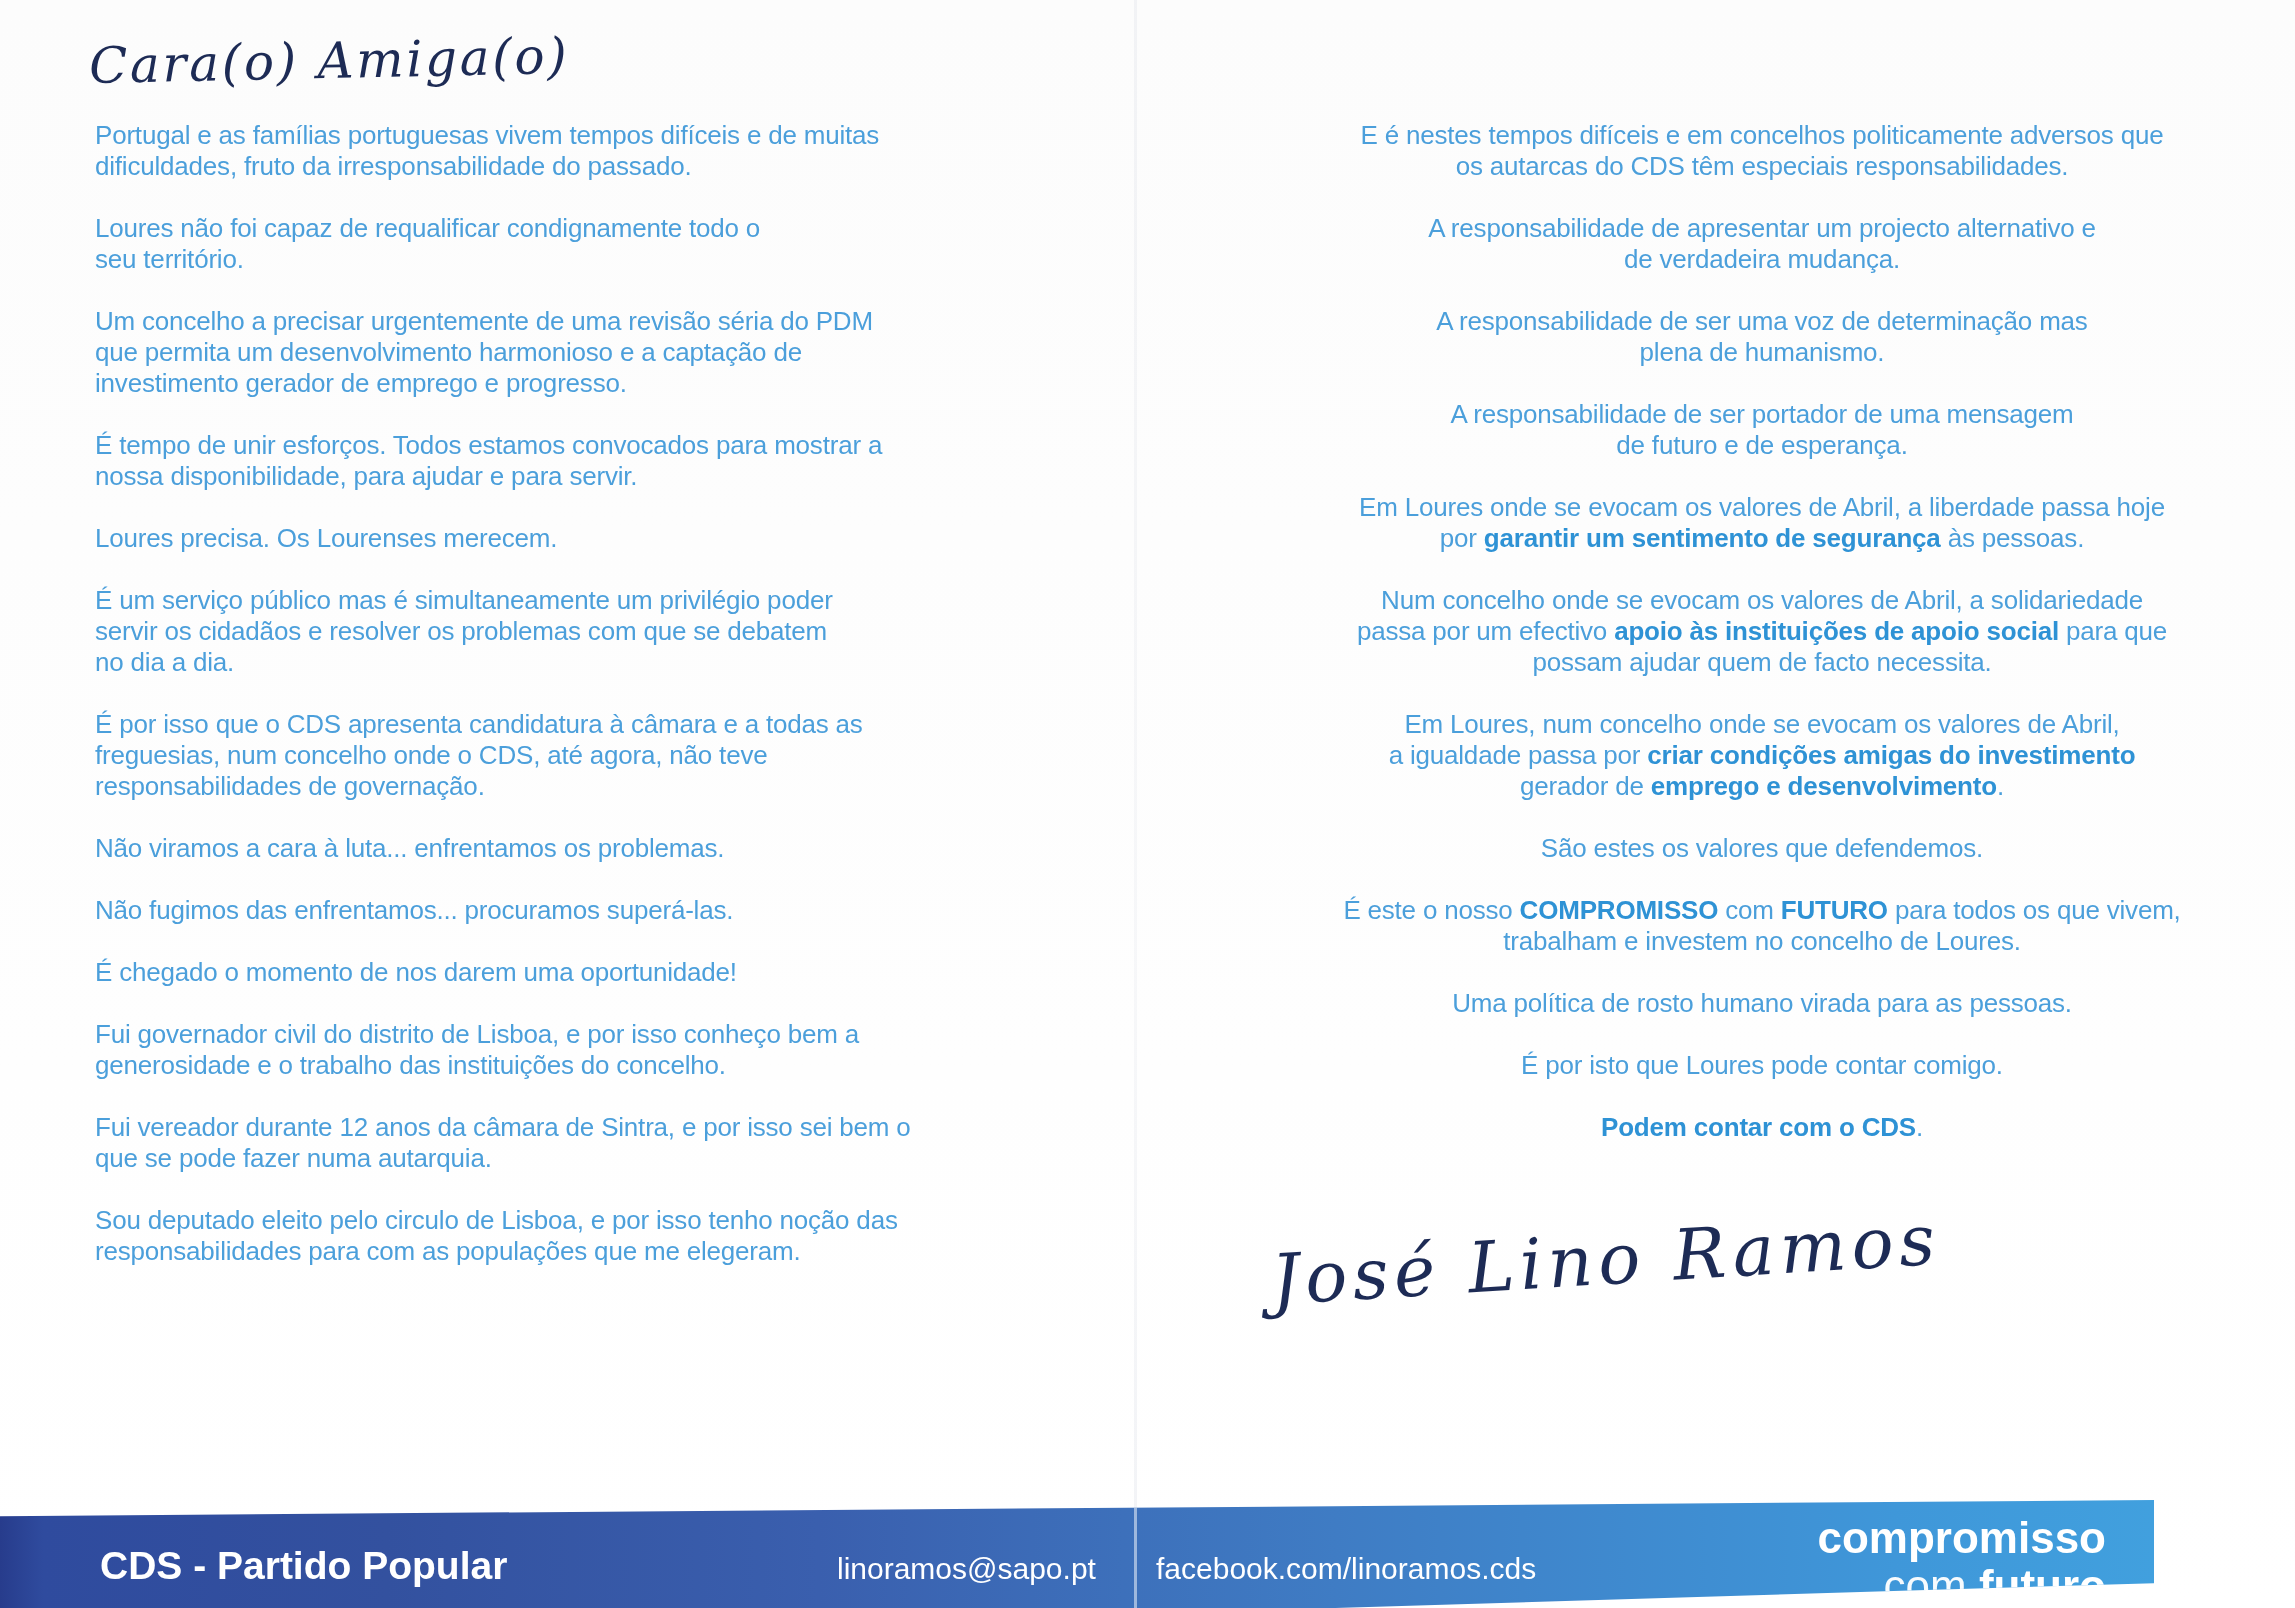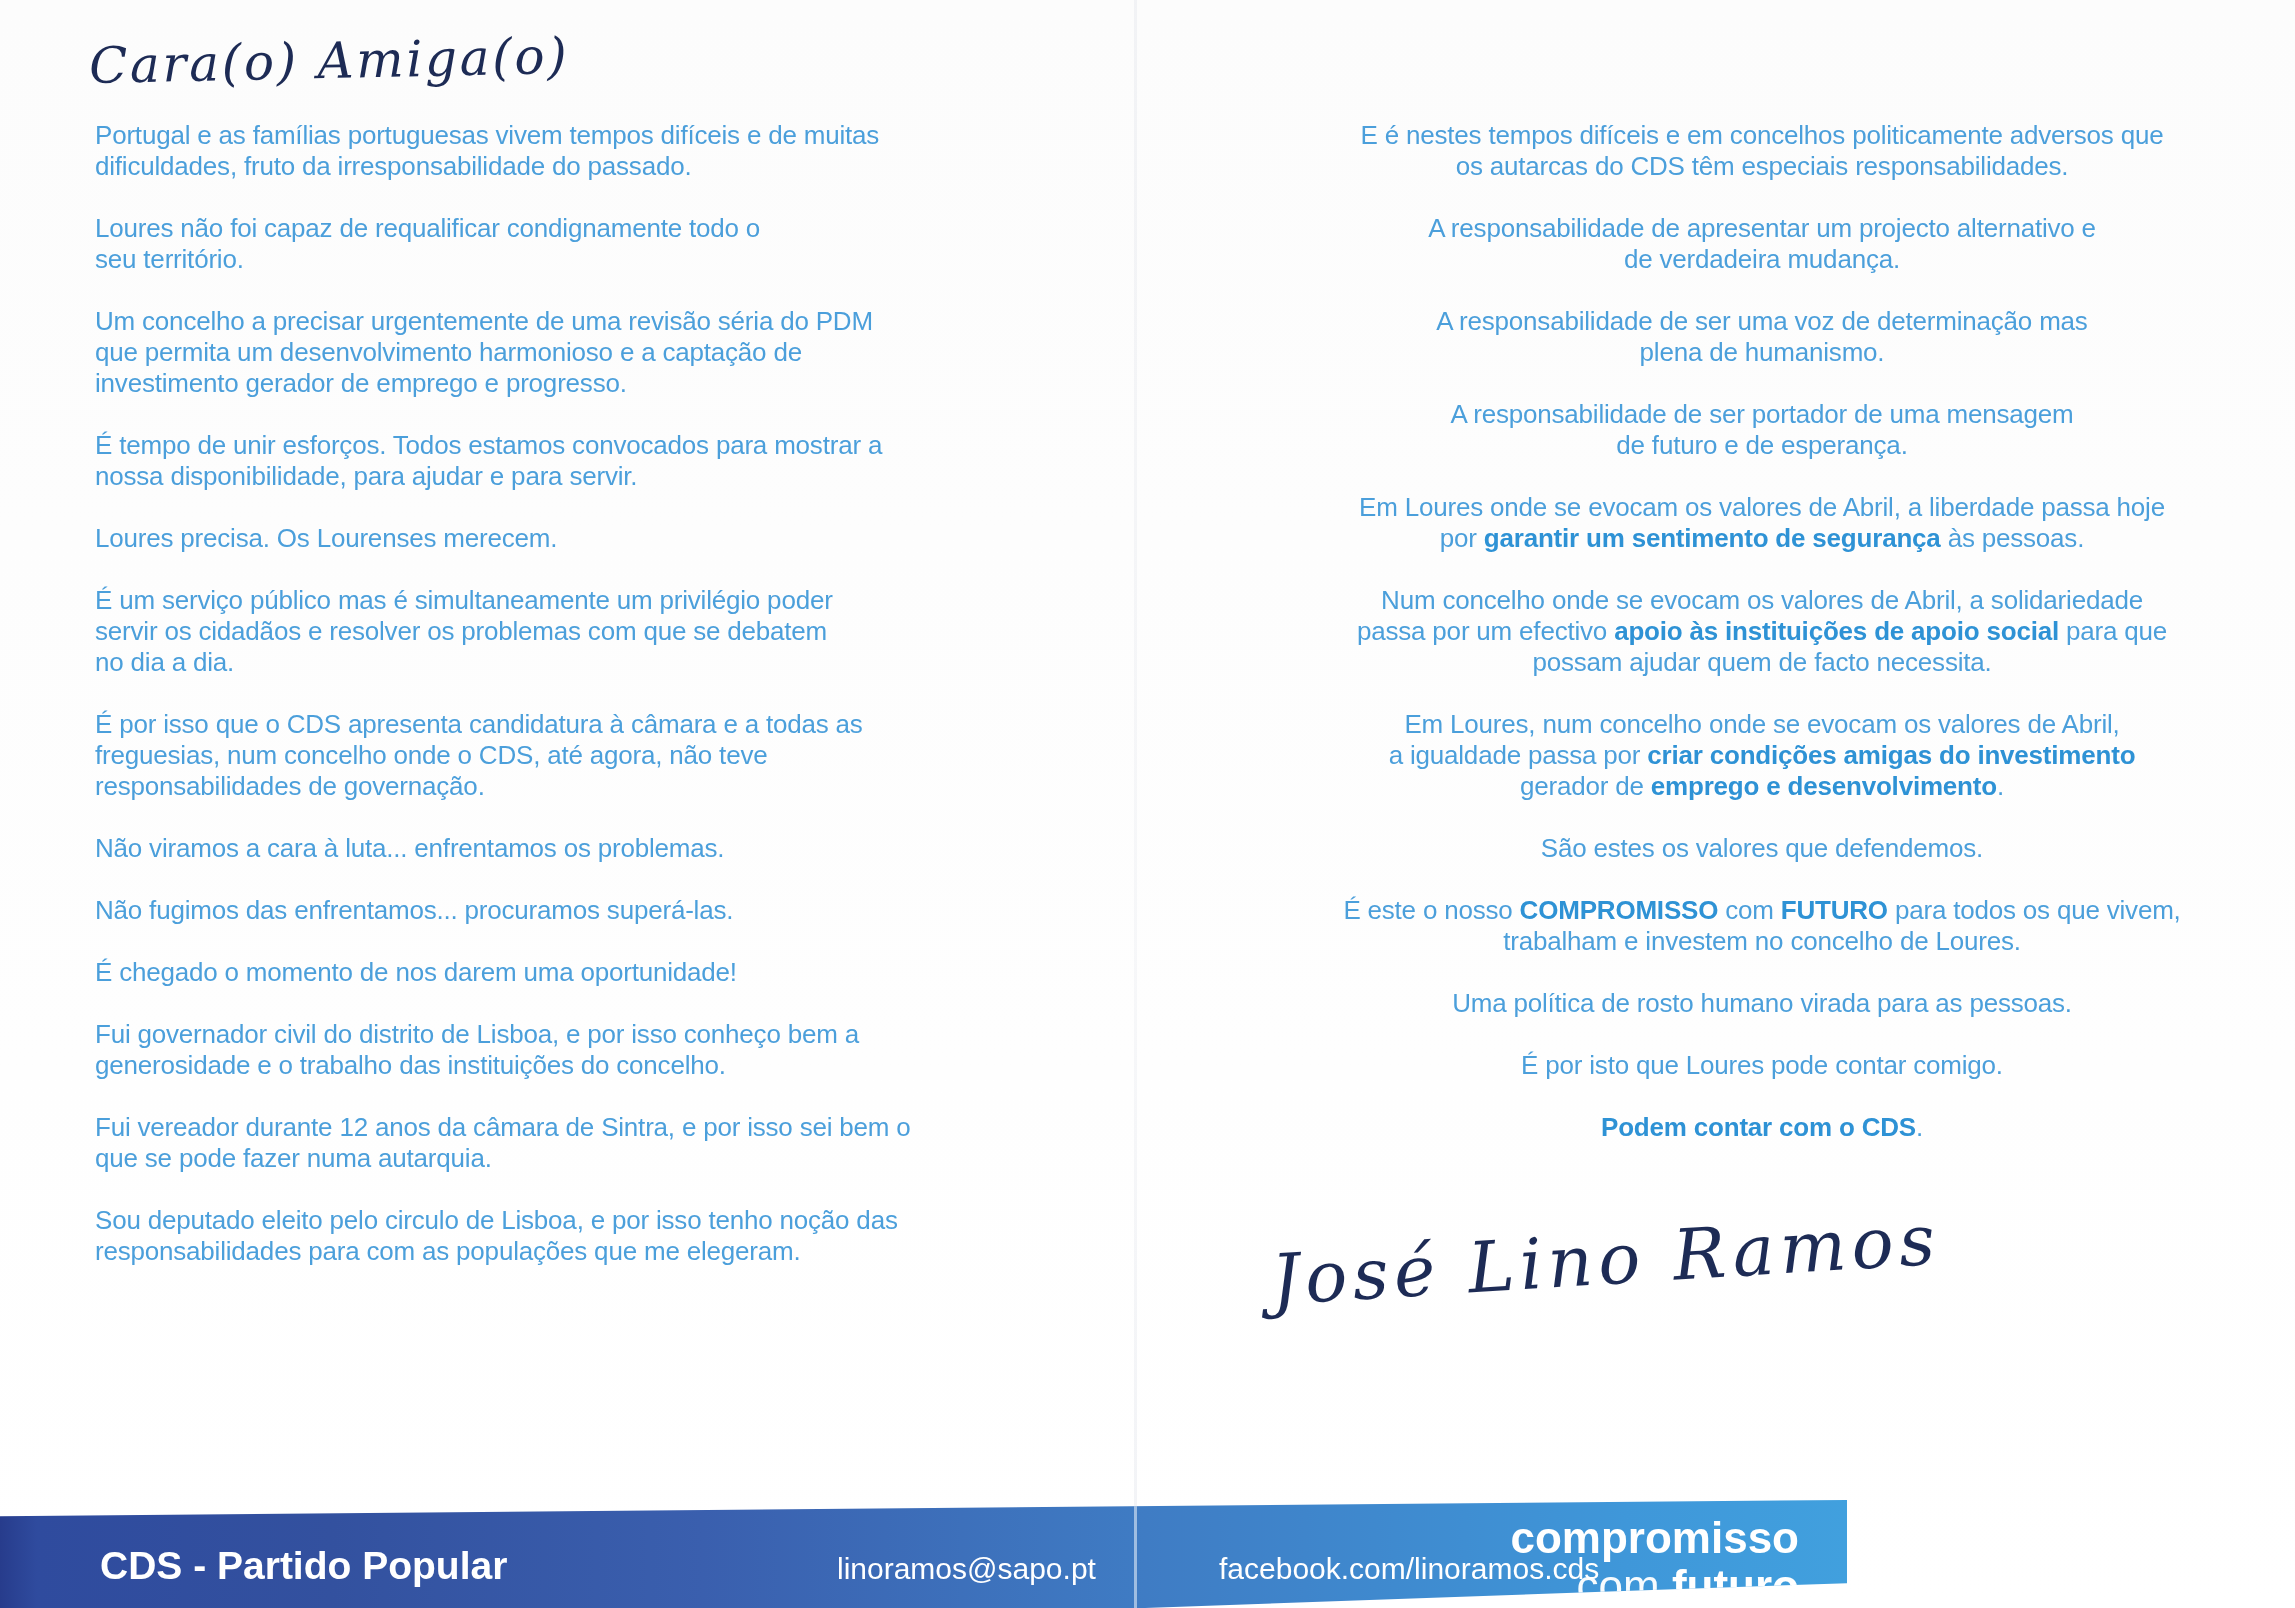--- a/index.html
+++ b/index.html
@@ -68,21 +68,21 @@
   .para .b {
     font-weight: bold;
     color: #2e92d5;
     margin-top: 12px;
   }
   
   .banner {
     position: absolute;
     left: 0;
     top: 1500px;
-    width: 1847px;
+    width: 2154px;
     height: 108px;
     background: linear-gradient(90deg,
       #273c8c 0%,
       #2f4b9e 2%,
       #33519f 18%,
       #3a5fae 38%,
       #3f7cc4 62%,
       #3f97d9 88%,
       #41a0de 100%);
     clip-path: polygon(0 15%, 100% 0%, 100% 77%, 62% 100%, 0 100%);
@@ -106,21 +106,21 @@
   }
   .email {
     position: absolute;
     left: 837px;
     top: 52px;
     font-size: 30px;
     white-space: nowrap;
   }
   .facebook {
     position: absolute;
-    left: 1219px;
+    left: 1156px;
     top: 52px;
     font-size: 30px;
     white-space: nowrap;
   }
   .slogan {
     position: absolute;
     right: 48px;
     top: 13.5px;
     text-align: right;
     font-size: 44px;

